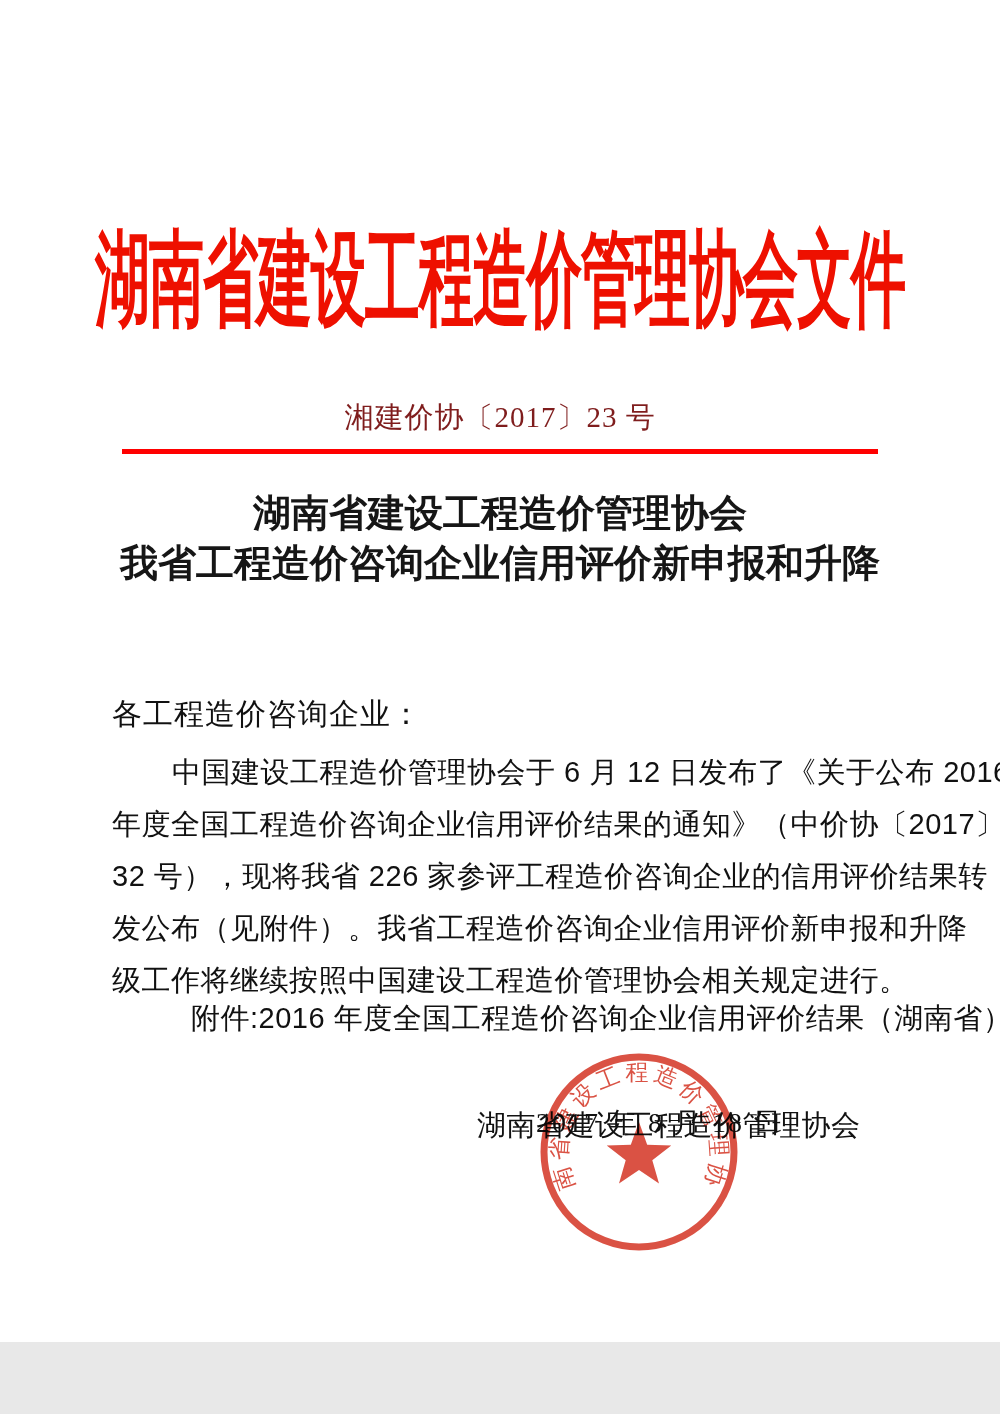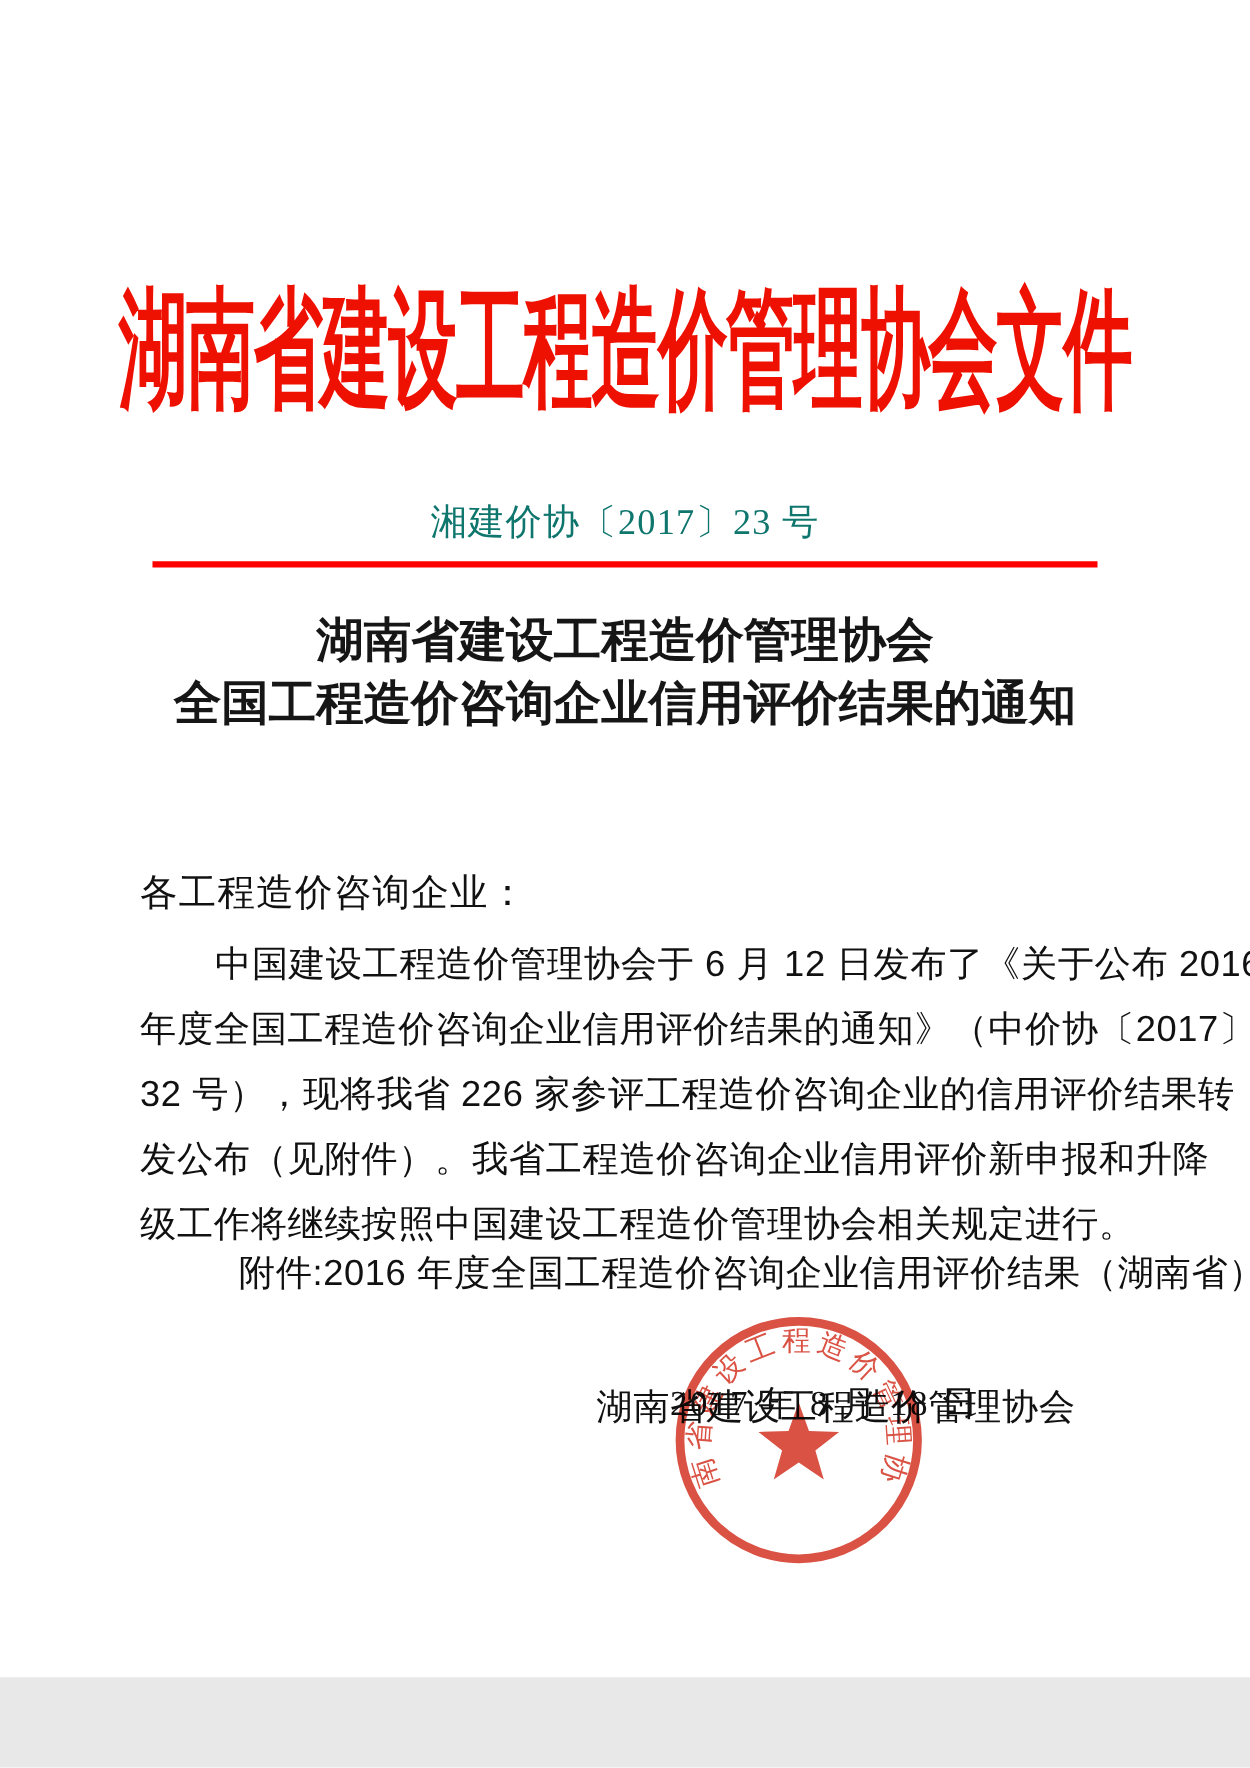--- a/index.html
+++ b/index.html
@@ -33,21 +33,21 @@
   }
 
   .doc-number {
     position: absolute;
     left: 0; right: 0;
     top: 398px;
     text-align: center;
     font-family: "Liberation Serif", "DejaVu Serif", serif;
     font-size: 29px;
     letter-spacing: 1px;
-    color: #0f766e;
+    color: #7f1d1d;
     white-space: nowrap;
   }
 
   .red-line {
     position: absolute;
     left: 122px;
     top: 449px;
     width: 756px;
     height: 5px;
     background: #ff0000;
@@ -130,21 +130,21 @@
 <div class="page">
 
   <div class="masthead">湖南省建设工程造价管理协会文件</div>
 
   <div class="doc-number">湘建价协〔2017〕23 号</div>
 
   <div class="red-line"></div>
 
   <div class="doc-title">
     <div>湖南省建设工程造价管理协会</div>
-    <div>全国工程造价咨询企业信用评价结果的通知</div>
+    <div>我省工程造价咨询企业信用评价新申报和升降</div>
   </div>
 
   <div class="salutation">各工程造价咨询企业：</div>
 
   <div class="body-text">
     <div class="line indent">中国建设工程造价管理协会于 6 月 12 日发布了《关于公布 2016</div>
     <div class="line">年度全国工程造价咨询企业信用评价结果的通知》（中价协〔2017〕</div>
     <div class="line">32 号），现将我省 226 家参评工程造价咨询企业的信用评价结果转</div>
     <div class="line">发公布（见附件）。我省工程造价咨询企业信用评价新申报和升降</div>
     <div class="line">级工作将继续按照中国建设工程造价管理协会相关规定进行。</div>

